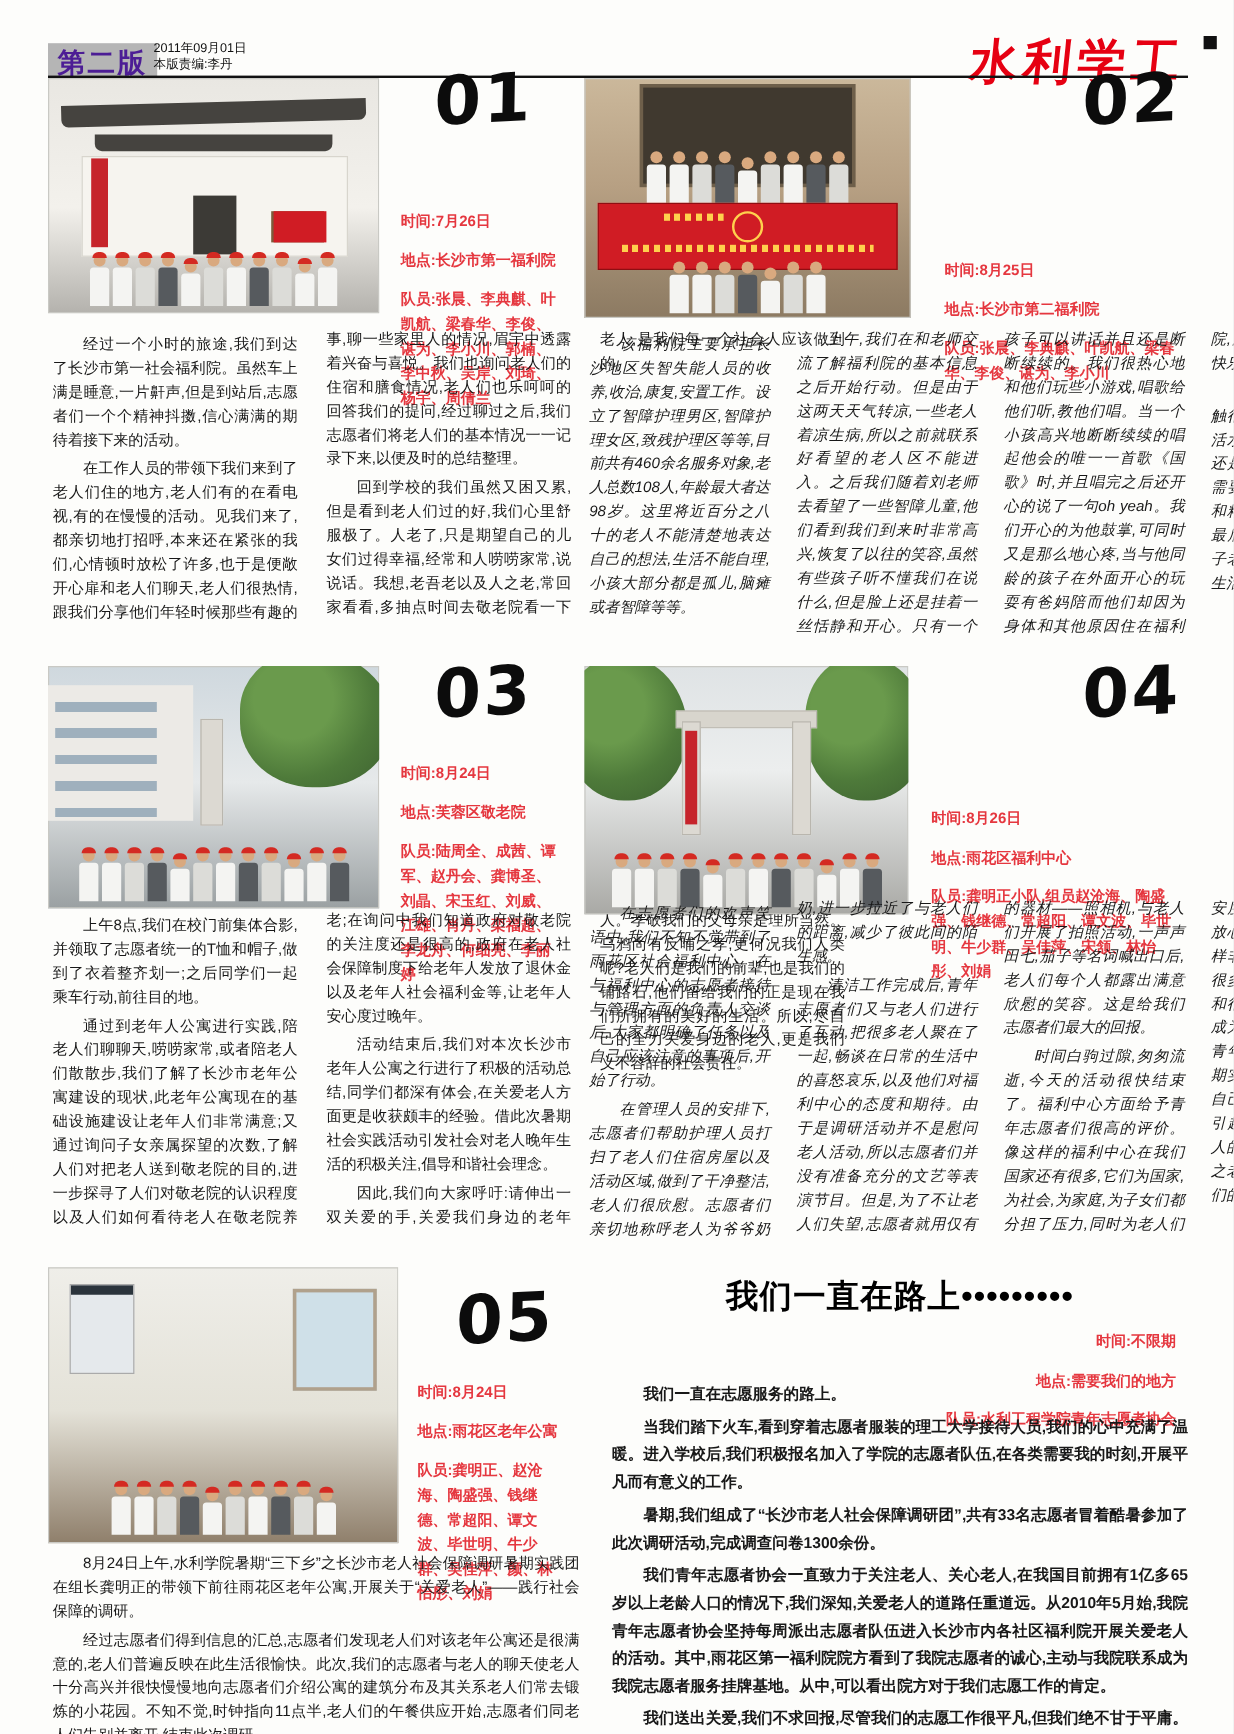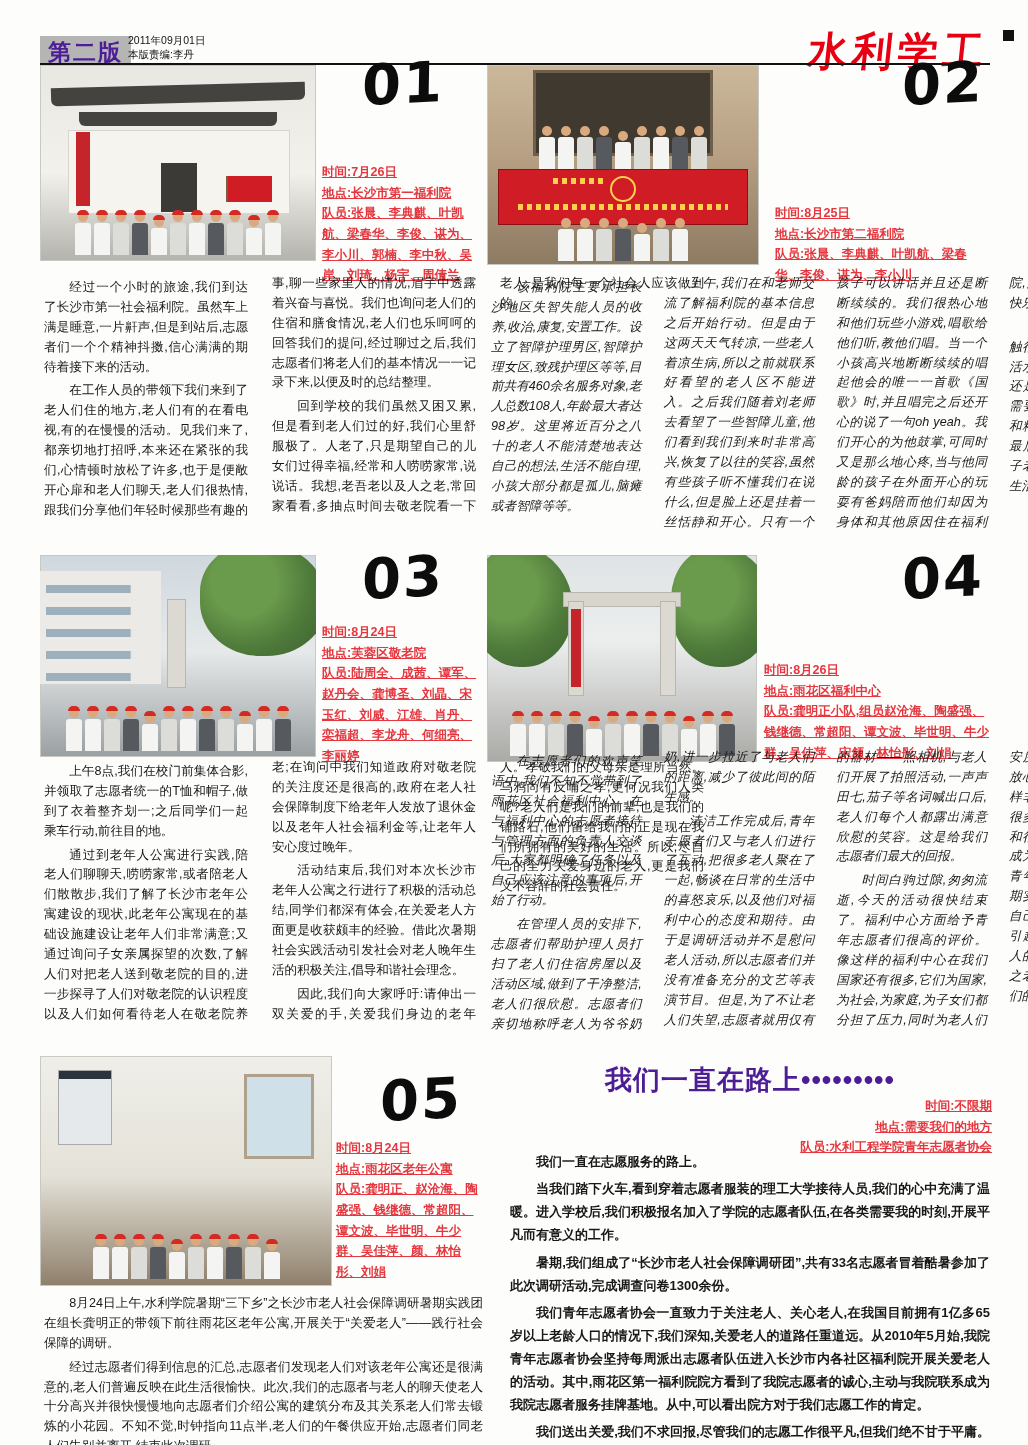--- a/index.html
+++ b/index.html
@@ -19,42 +19,42 @@
   .num{position:absolute;font-family:"DejaVu Sans",sans-serif;font-weight:900;font-size:56px;
        color:#0c0c0c;letter-spacing:2px;transform:rotate(-3deg) skewX(-4deg);line-height:1;}
   .num-1{left:362px;top:56px;}
   .num-2{left:902px;top:56px;}
   .num-3{left:362px;top:550px;}
   .num-4{left:902px;top:550px;}
   .num-5{left:380px;top:1072px;}
 
   
   .meta{position:absolute;color:#e5373f;font-size:12.5px;font-weight:bold;line-height:1.65;}
-  .meta p{margin:0;text-decoration:underline;}
+  .meta p{margin:12px;}
   .meta-1{left:322px;top:162px;width:158px;}
   .meta-2{left:775px;top:203px;width:216px;}
   .meta-3{left:322px;top:622px;width:158px;}
   .meta-4{left:764px;top:660px;width:229px;}
   .meta-5{left:336px;top:1138px;width:146px;}
   .meta-f{left:640px;top:1096px;width:352px;text-align:right;}
 
   
   .body{position:absolute;font-size:12.6px;line-height:1.58;text-align:justify;}
   .body p{margin:4px;text-indent:2em;}
   .cols2{column-count:2;column-gap:16px;}
   .cols3{column-count:3;column-gap:14px;font-style:italic;}
   .body-1{left:40px;top:274px;width:440px;height:262px;}
   .body-2{left:487px;top:274px;width:504px;height:262px;}
   .body-3{left:40px;top:758px;width:440px;height:286px;}
   .body-4{left:487px;top:748px;width:504px;height:296px;}
   .body-5{left:40px;top:1290px;width:447px;}
 
   
   .feature-title{position:absolute;left:506px;top:1062px;width:488px;text-align:center;
-                 font-size:27px;font-weight:900;color:#4c1d95;letter-spacing:1px;}
+                 font-size:27px;font-weight:900;color:#000000;letter-spacing:1px;}
   .body-f{left:506px;top:1146px;width:488px;font-weight:bold;font-size:13px;line-height:1.78;}
 
   
   .photo{position:absolute;overflow:hidden;background:#ddd;box-shadow:0 0 0 1px #c9c9c4 inset;}
   .photo-1{left:40px;top:65px;width:276px;height:196px;
            background:linear-gradient(180deg,#e9e7e2 0%,#f3f1ec 55%,#b4b2ad 100%);}
   .photo-2{left:487px;top:65px;width:272px;height:200px;
            background:linear-gradient(180deg,#cbb89b 0%,#b7a083 45%,#8c7a62 100%);}
   .photo-3{left:40px;top:555px;width:276px;height:202px;
            background:linear-gradient(180deg,#cfd8de 0%,#e6e9ea 48%,#9aa0a2 100%);}

